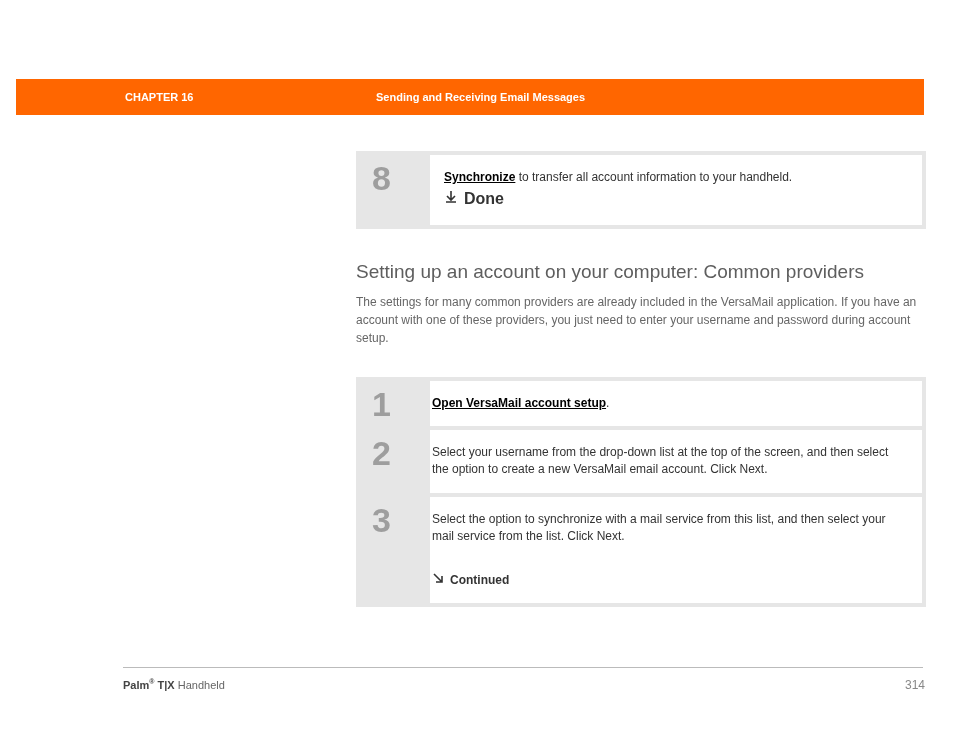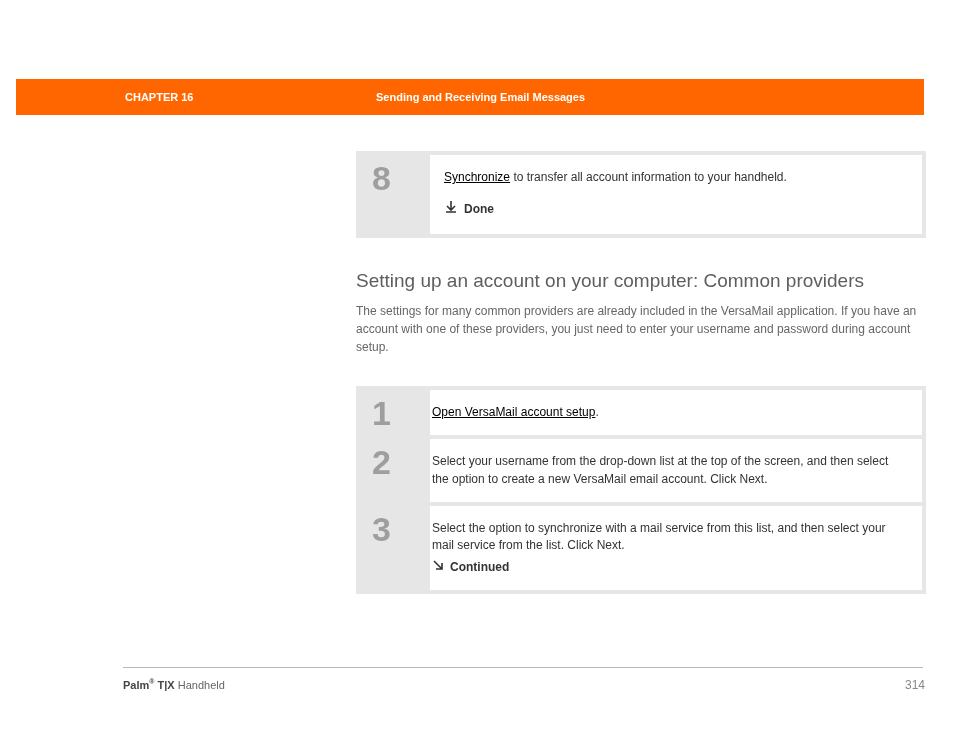--- a/index.html
+++ b/index.html
@@ -61,30 +61,30 @@
     line-height: 1;
   }
   .step-body {
     flex: 1;
     padding: 14px 16px 14px 14px;
     font-size: 12px;
     line-height: 1.45;
     color: #333;
   }
   .link-text {
-    font-weight: normal;
+    font-weight: bold;
     text-decoration: underline;
     color: #000;
     cursor: pointer;
   }
   .done-row {
     display: flex;
     align-items: center;
-    margin-top: 14px;
-    font-size: 12px;
+    margin-top: 1px;
+    font-size: 16px;
     font-weight: bold;
   }
   .done-row svg { margin-right: 6px; }
   .section-heading {
     margin-top: 32px;
     font-size: 19px;
     font-weight: normal;
     color: #5e5e5e;
   }
   .sub-label {
@@ -123,21 +123,21 @@
   .inner-body {
     flex: 1;
     padding: 14px 18px 14px 2px;
     font-size: 12px;
     line-height: 1.45;
     color: #333;
   }
   .continued-row {
     display: flex;
     align-items: center;
-    margin-top: 4px;
+    margin-top: 26px;
     font-size: 12px;
     font-weight: bold;
   }
   .continued-row svg { margin-right: 6px; }
   .footer-line {
     position: absolute;
     top: 667px;
     left: 123px;
     width: 800px;
     border-top: 1px solid #bbb;

